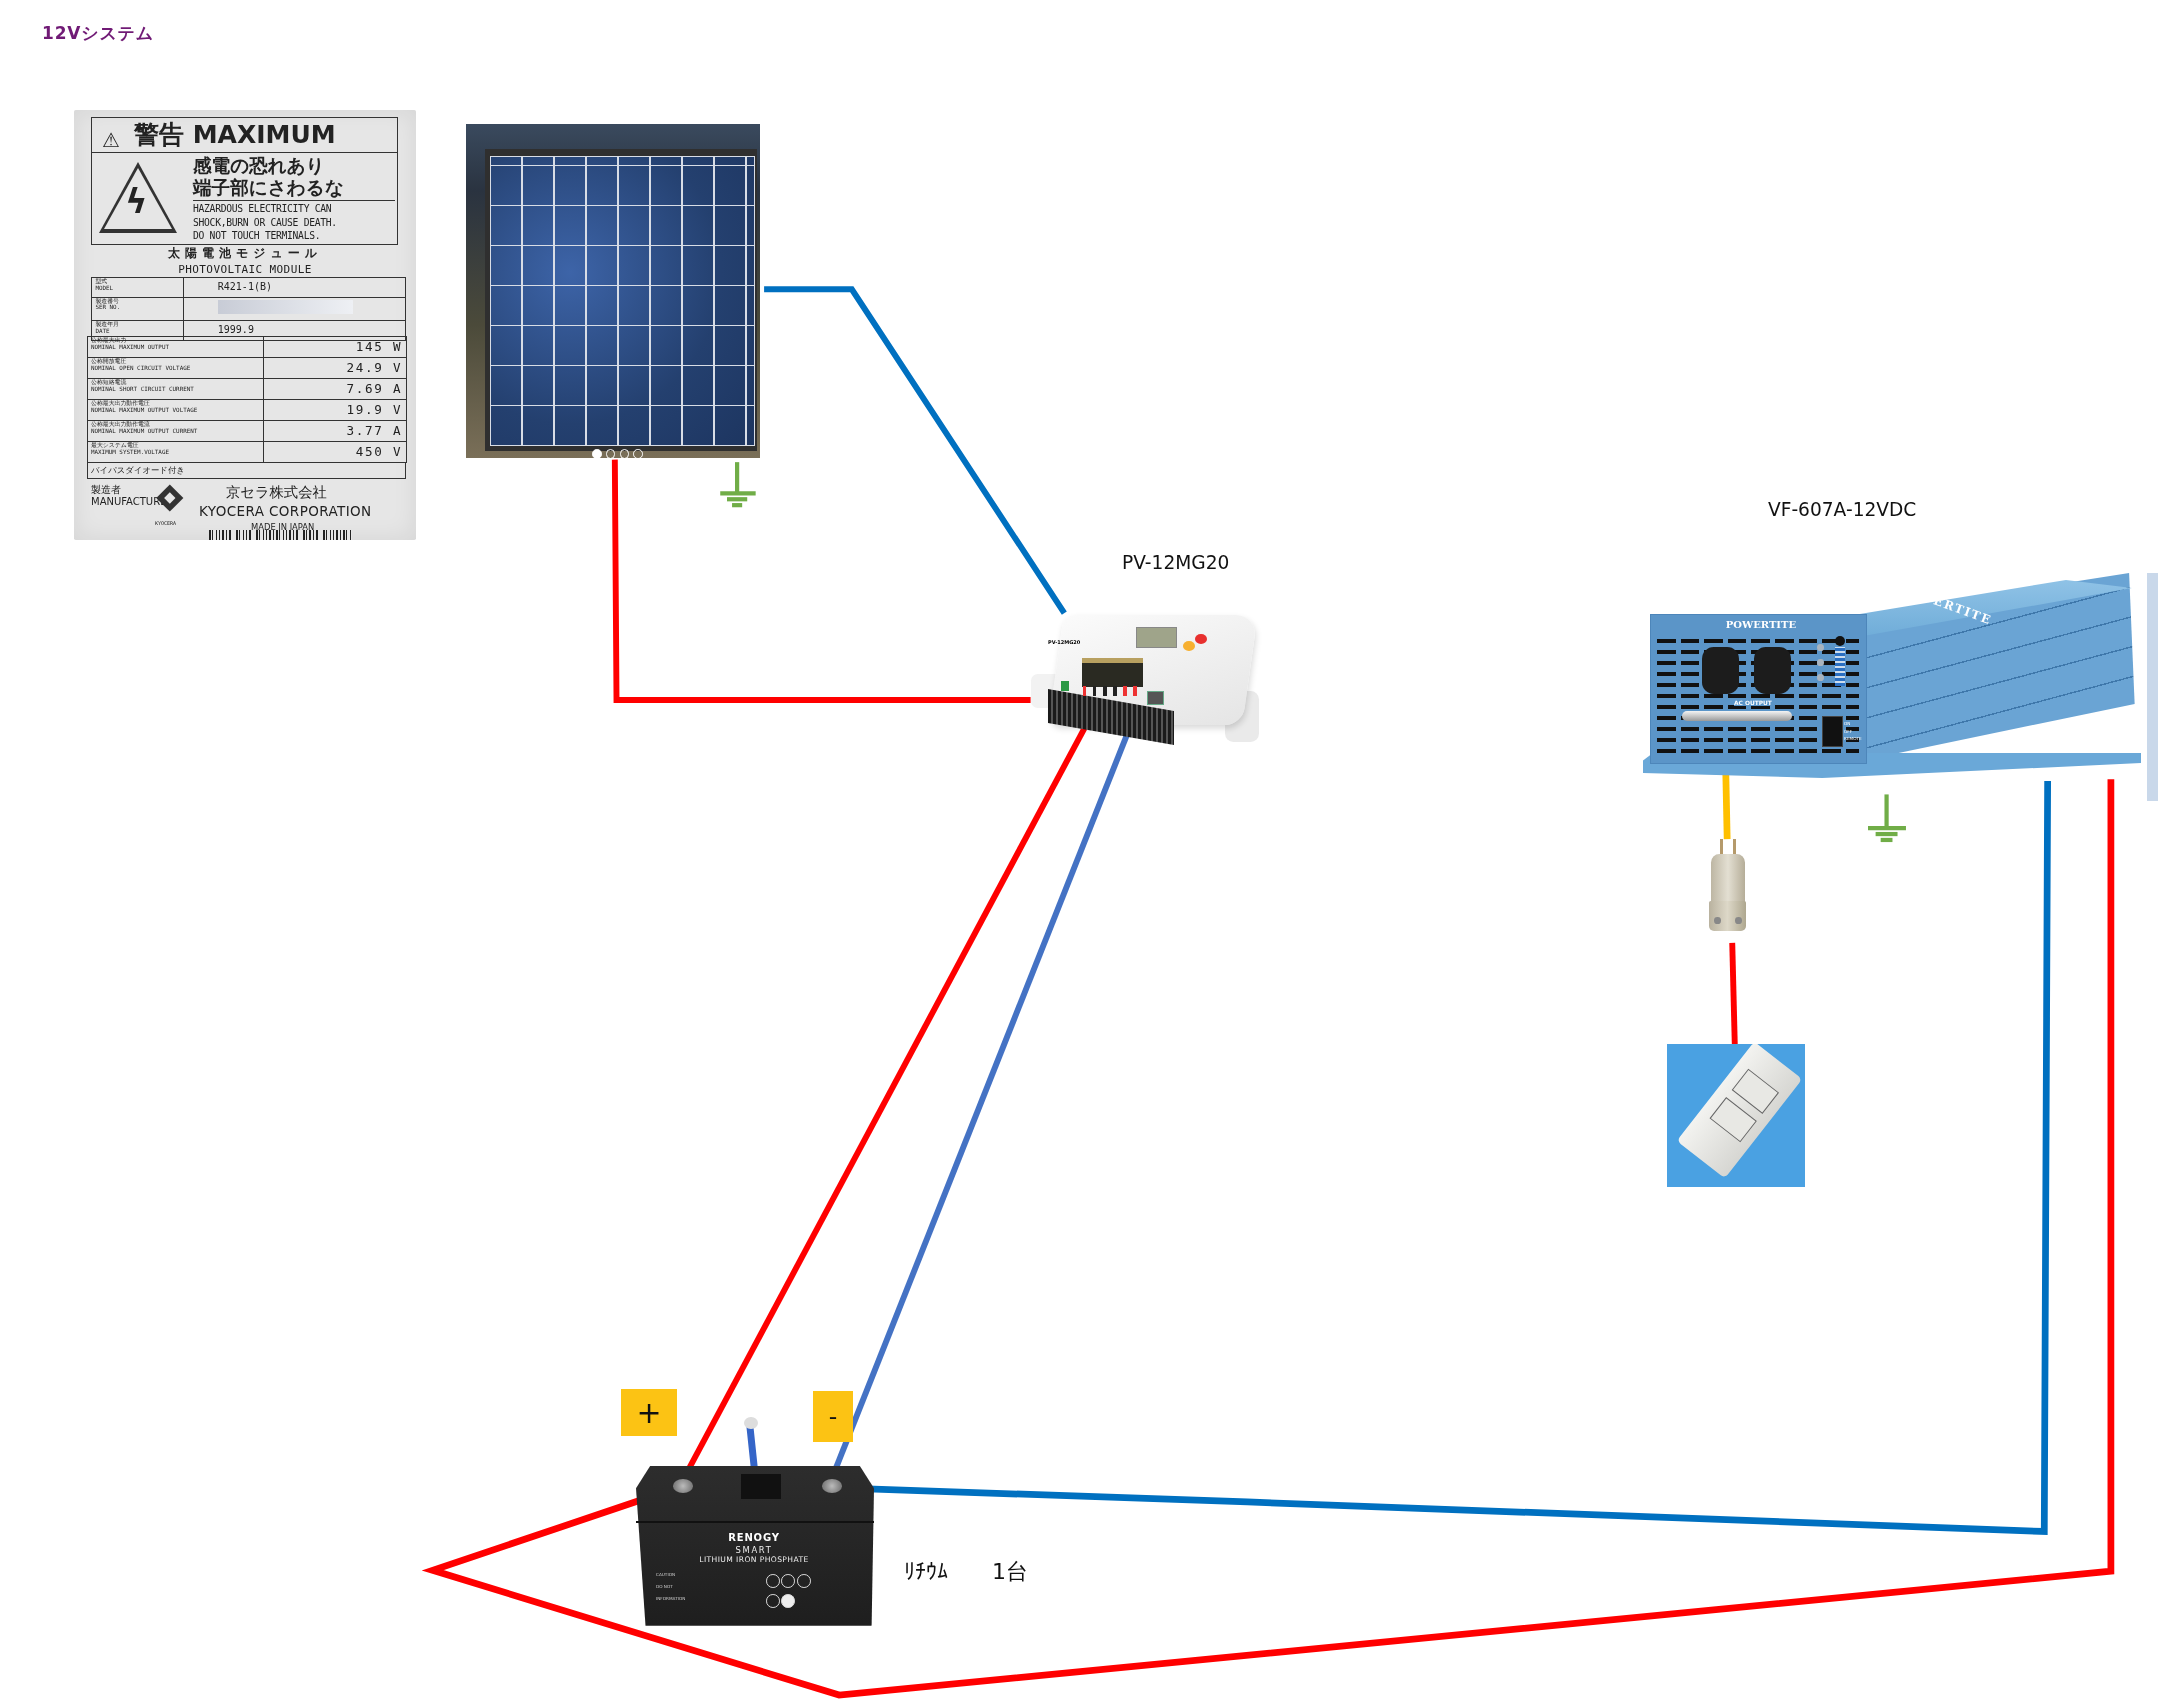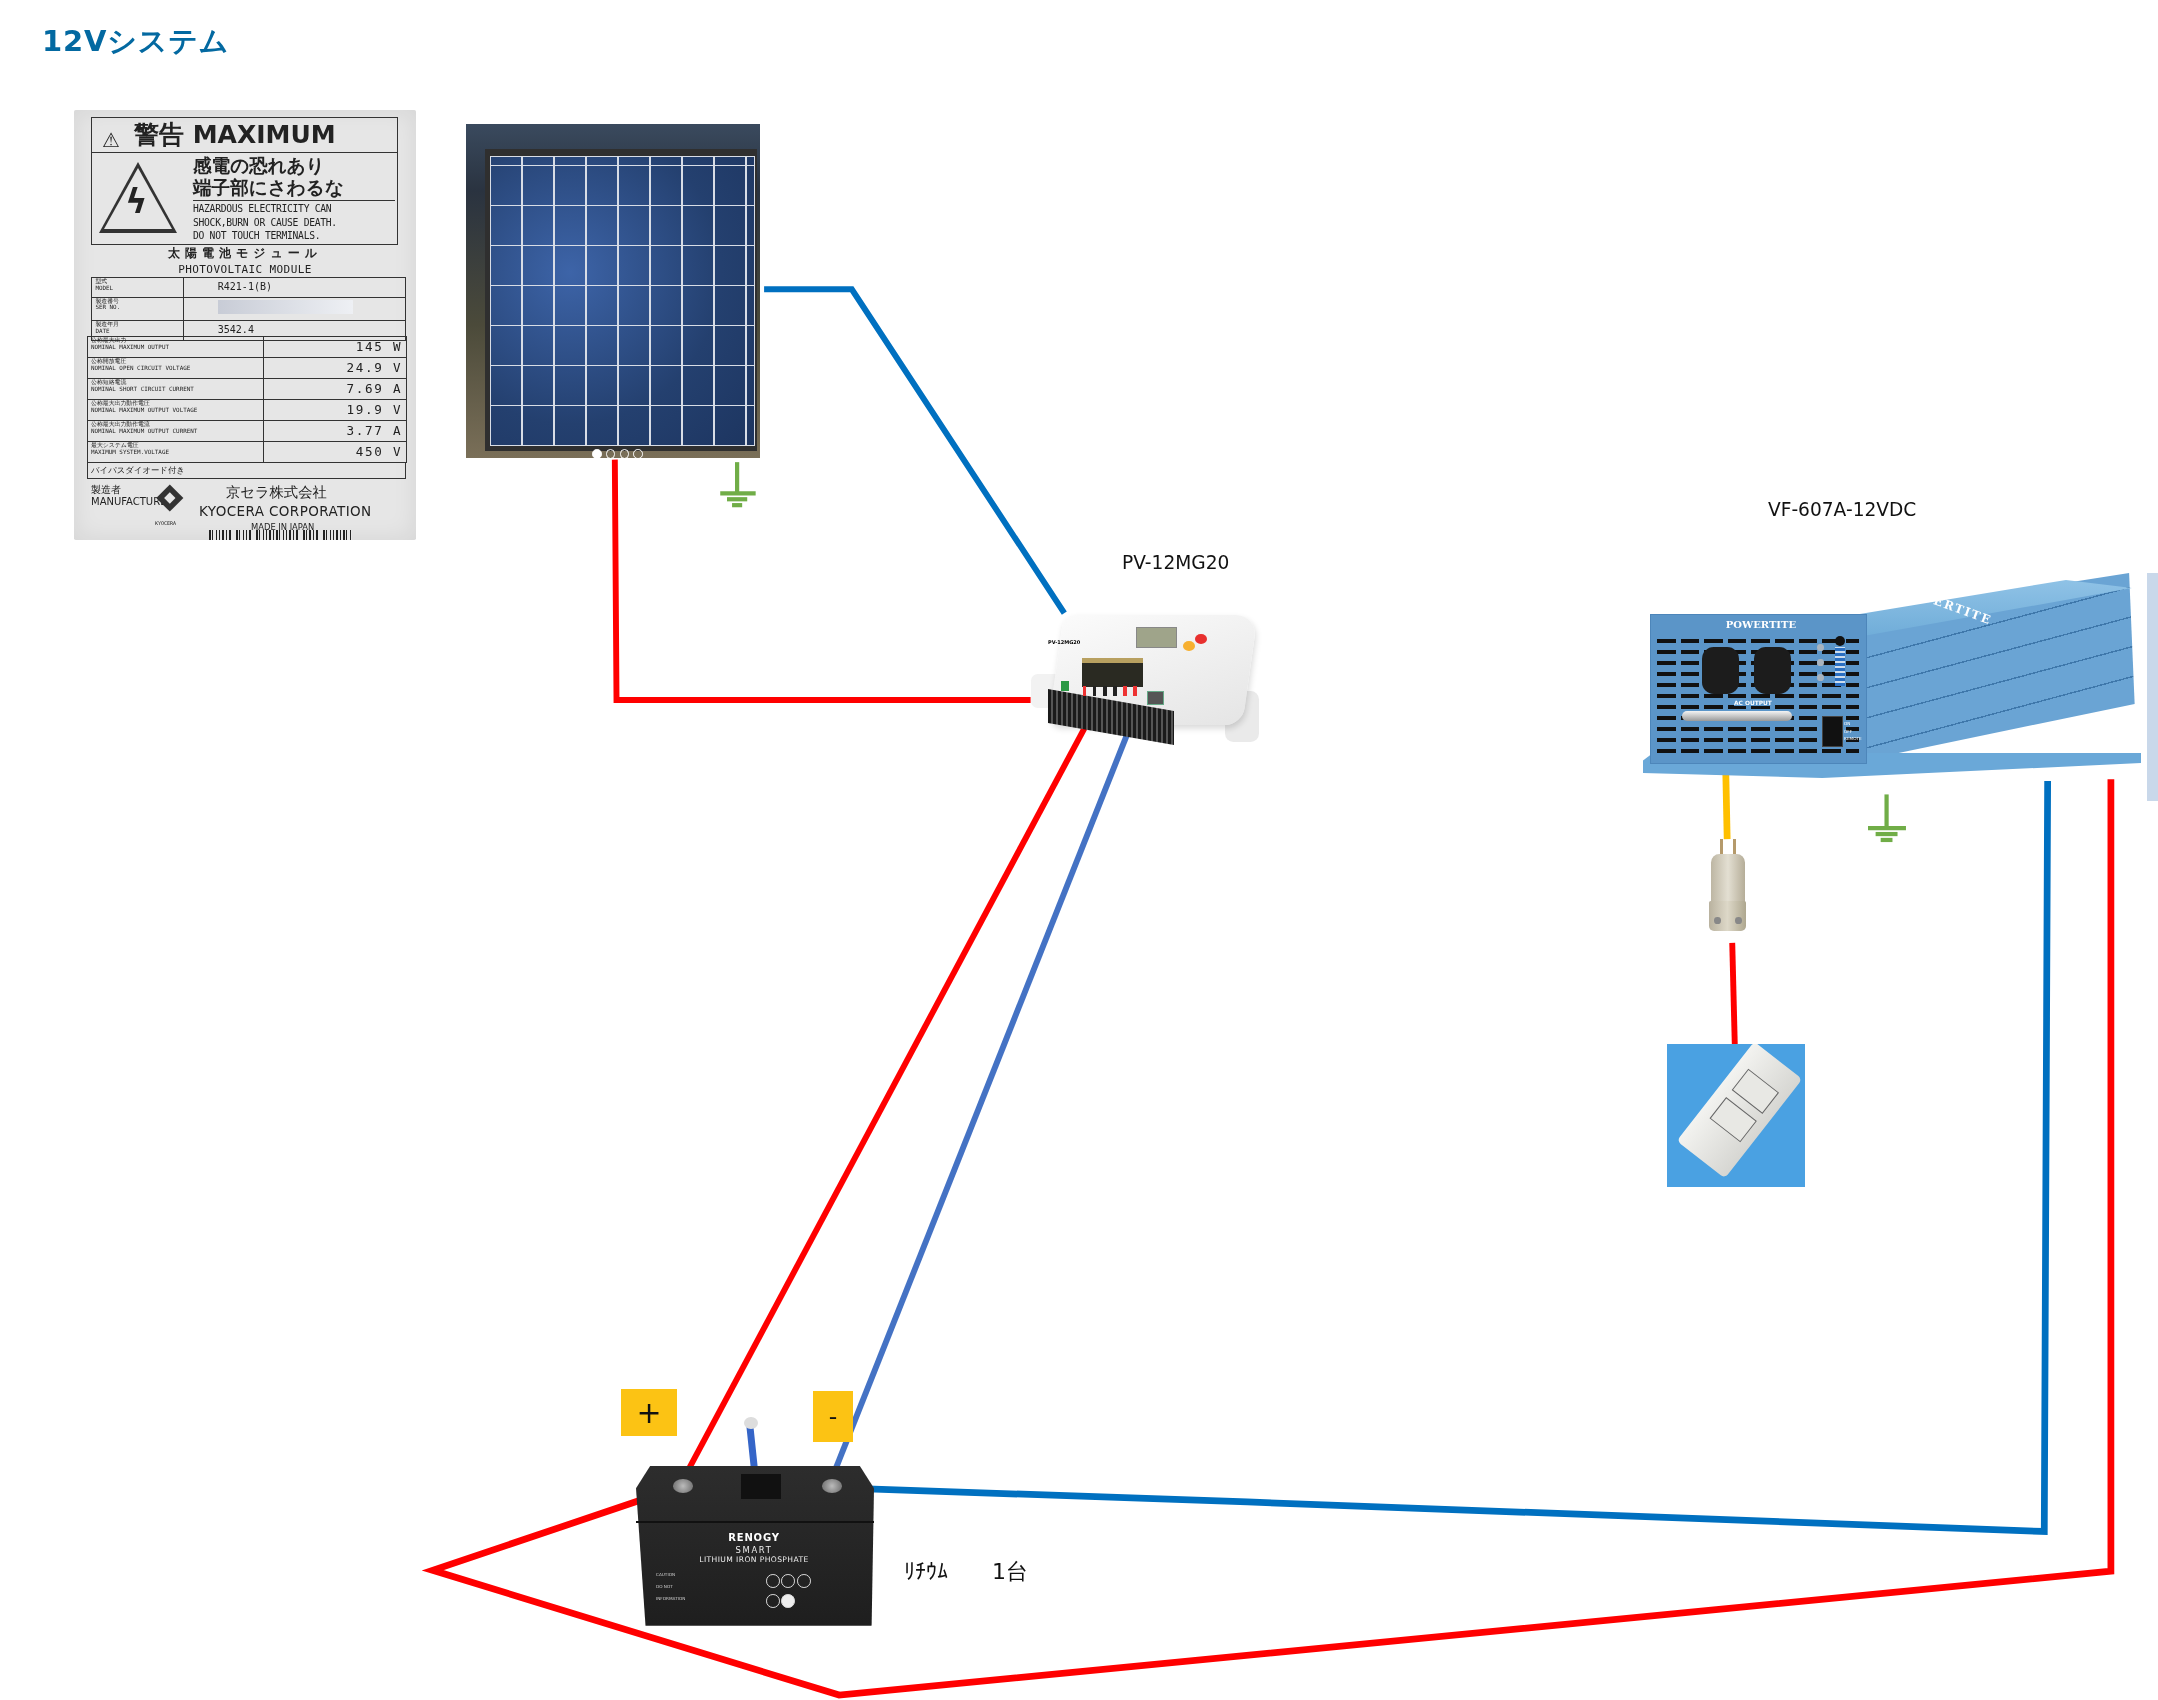--- a/index.html
+++ b/index.html
@@ -1,18 +1,18 @@
 <!DOCTYPE html>
 <html style="font-size:13.5px"><head>
 <meta charset="utf-8">
 <style>
   html, body { margin:0; padding:0; background:#ffffff; }
   body { width:2159px; height:1701px; position:relative; overflow:hidden; font-family:"DejaVu Sans", sans-serif; }
   .abs { position:absolute; }
-  .title { left:42px; top:22px; font-size:29px; font-weight:bold; color:#0369a1; letter-spacing:0.8px; }
+  .title { left:42px; top:22px; font-size:17px; font-weight:bold; color:#701a75; letter-spacing:0.8px; }
   .label { font-size:18.6px; color:#111; font-family:"DejaVu Sans", sans-serif; }
 
   
   .plate { left:74px; top:110px; width:342px; height:430px; background:#e6e6e6; border-radius:1.7px; box-shadow:inset 0 0 25px rgba(0,0,0,0.08); font-family:"DejaVu Sans Mono", monospace; color:#222; }
   .plate .warnbox { position:absolute; left:17px; top:6.7px; width:305px; height:126px; border:1.7px solid #333; }
   .plate .warnhead { position:absolute; left:0; top:0; right:0; height:34px; border-bottom:1.7px solid #333; font-family:"DejaVu Sans", sans-serif; font-weight:bold; font-size:25px; line-height:34px; padding-left:42px; }
   .plate .warnhead .tri { position:absolute; left:10px; top:5px; font-size:20px; }
   .plate .bolt { position:absolute; left:6.7px; top:44px; width:0; height:0; border-left:39px solid transparent; border-right:39px solid transparent; border-bottom:71px solid #333; }
   .plate .bolt::after { content:""; position:absolute; left:-34px; top:6.7px; border-left:34px solid transparent; border-right:34px solid transparent; border-bottom:61px solid #e6e6e6; }
   .plate .boltglyph { position:absolute; left:34px; top:63px; font-size:34px; font-weight:bold; z-index:2; }
@@ -197,21 +197,21 @@
             <div>製造番号</div>
             <div>SER NO.</div>
           </td>
       <td class="v"><span class="blur"></span></td>
     </tr>
     <tr>
       <td class="k">
             <div>製造年月</div>
             <div>DATE</div>
           </td>
-      <td class="v">3542.4</td>
+      <td class="v">1999.9</td>
     </tr>
   </tbody>
     </table>
 
   <table class="t2">
     <tbody>
         <tr>
           <td class="k2">
             <div>公称最大出力</div>
             <div>NOMINAL MAXIMUM OUTPUT</div>

